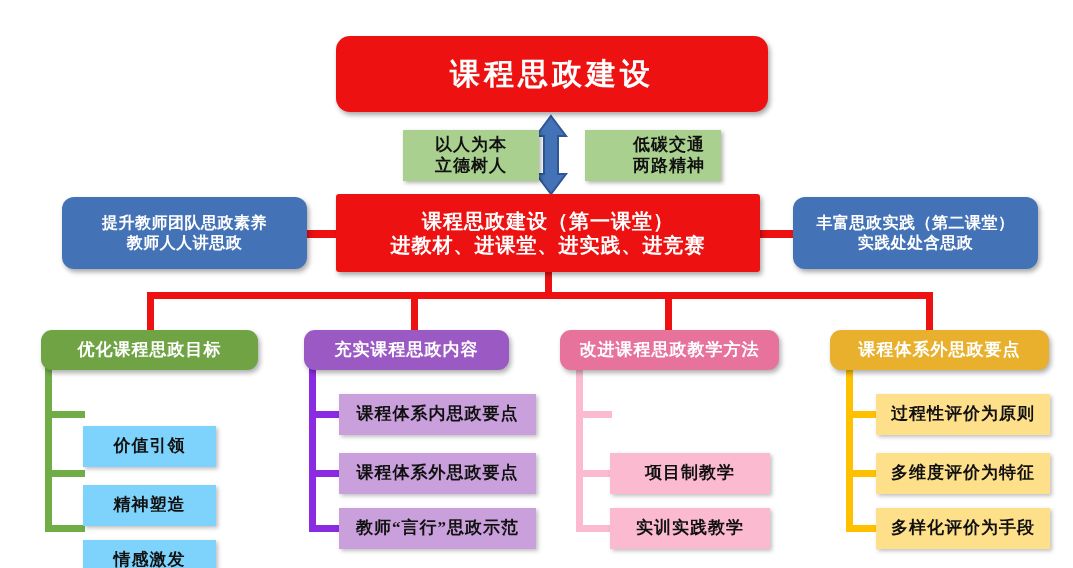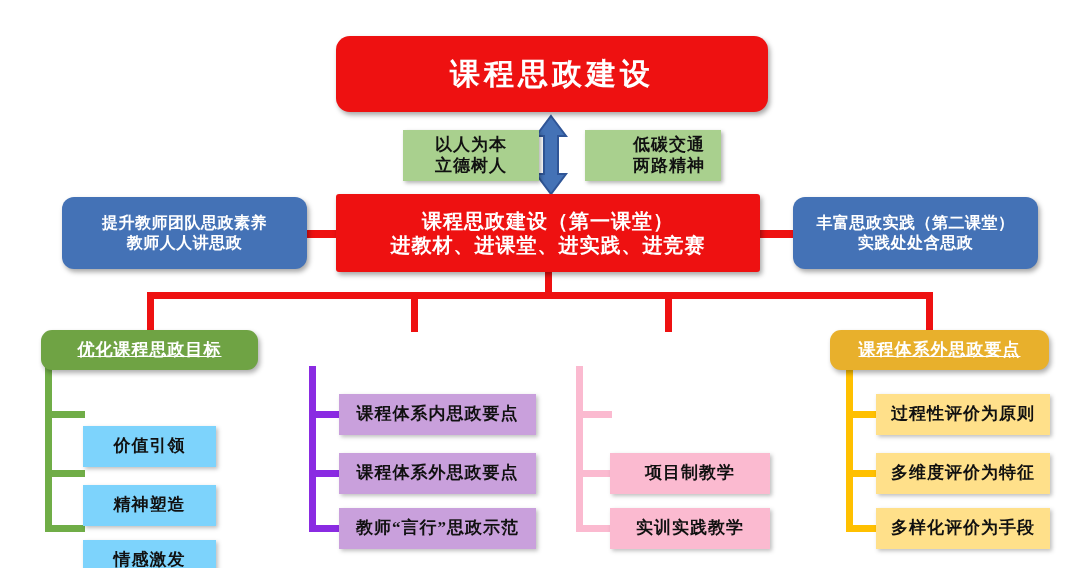--- a/index.html
+++ b/index.html
@@ -70,21 +70,20 @@
   }
 
   
   .cat{
     border-radius:11px;
     color:#ffffff;
     font-size:17px;
     font-weight:bold;
     letter-spacing:1px;
     box-shadow:2px 3px 5px rgba(0,0,0,.32);
-    text-decoration:underline;
   }
   .cat.green { background:#6FA344; }
   .cat.purple{ background:#9B59C4; }
   .cat.pink  { background:#E7729C; }
   .cat.amber { background:#E8B02C; }
 
   
   .leaf{
     color:#111111;
     font-size:17px;
@@ -161,20 +160,22 @@
 
   <div class="box l2-red" style="left:336px;top:194px;width:424px;height:78px;">
     <span><span>课程思政建设（第一课堂）</span><br><span>进教材、进课堂、进实践、进竞赛</span></span>
   </div>
 
   <div class="box l2-blue" style="left:793px;top:197px;width:245px;height:72px;">
     <span><span>丰富思政实践（第二课堂）</span><br><span>实践处处含思政</span></span>
   </div>
 
   <div class="box cat green" style="left:41px;top:330px;width:217px;height:40px;">优化课程思政目标</div>
+  <div class="box cat purple" style="left:304px;top:330px;width:205px;height:40px;">充实课程思政内容</div>
+  <div class="box cat pink" style="left:560px;top:330px;width:219px;height:40px;">改进课程思政教学方法</div>
   <div class="box cat amber" style="left:830px;top:330px;width:219px;height:40px;">课程体系外思政要点</div>
 
   <div class="box leaf green" style="left:83px;top:394px;width:133px;height:41px;">价值引领</div>
   <div class="box leaf green" style="left:83px;top:453px;width:133px;height:41px;">精神塑造</div>
   <div class="box leaf green" style="left:83px;top:508px;width:133px;height:41px;">情感激发</div>
 
   <div class="box leaf purple" style="left:339px;top:394px;width:197px;height:41px;">课程体系内思政要点</div>
   <div class="box leaf purple" style="left:339px;top:453px;width:197px;height:41px;">课程体系外思政要点</div>
   <div class="box leaf purple" style="left:339px;top:508px;width:197px;height:41px;">教师“言行”思政示范</div>
 

